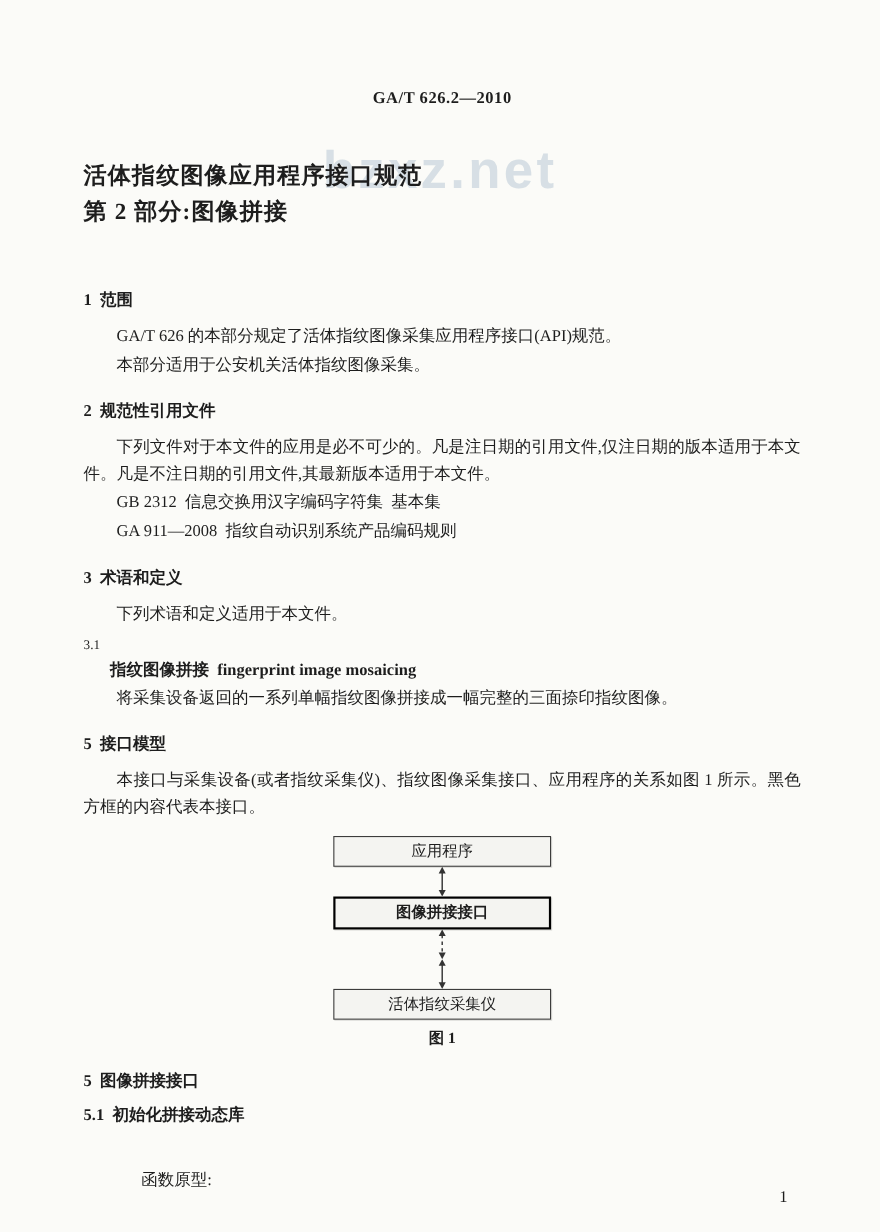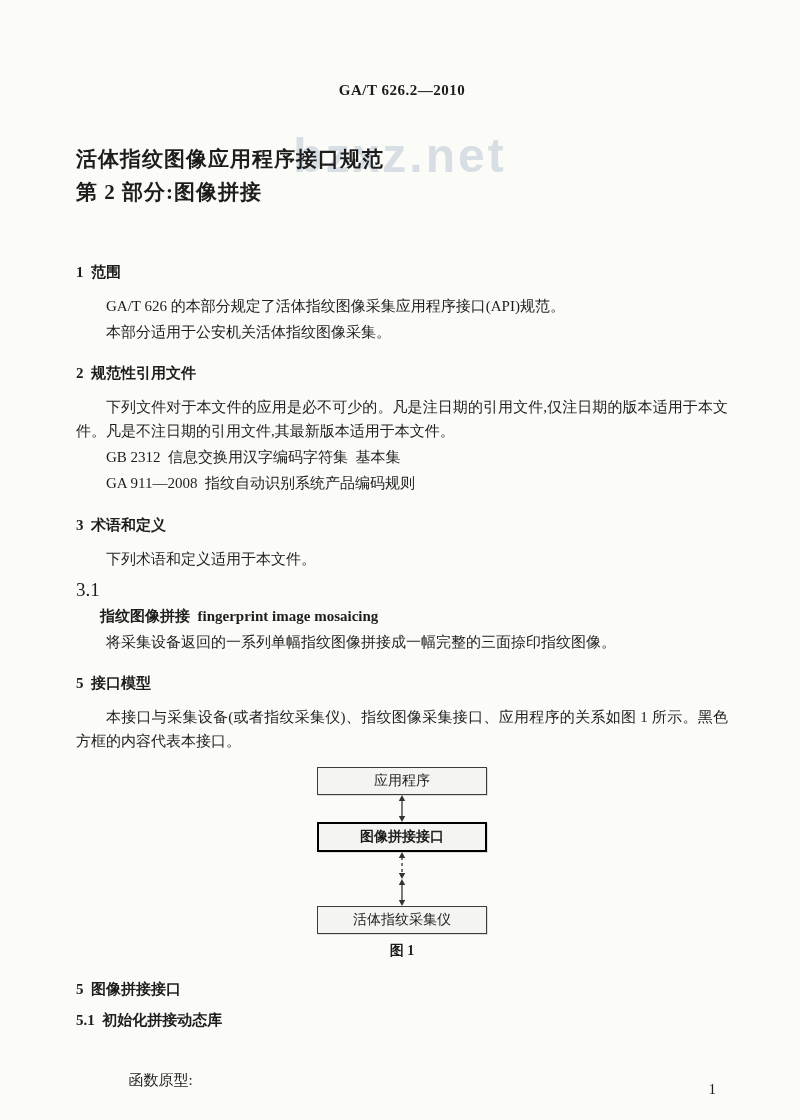--- a/index.html
+++ b/index.html
@@ -54,26 +54,26 @@
     text-indent: 2em;
     text-align: justify;
     margin-bottom: 2px;
   }
   .ref-line {
     font-size: 15px;
     line-height: 1.7;
     margin-left: 2em;
     white-space: pre-wrap;
   }
-  .sub-number { font-size: 19px; margin: 8px 0 6px 0; }
+  .sub-number { font-size: 12px; margin: 8px 0 6px 0; }
   .term-line { font-size: 15px; font-weight: bold; margin-bottom: 4px; white-space: pre-wrap; margin-left: 24px; }
 
   .diagram { margin: 14px auto 0 auto; display: flex; flex-direction: column; align-items: center; }
   .dg-box {
-    width: 170px;
+    width: 198px;
     padding: 4px 0;
     text-align: center;
     font-size: 14px;
     border: 1px solid #3c3c3c;
     background: #f4f4f1;
     box-shadow: 1px 1px 0 rgba(0,0,0,0.12);
   }
   .dg-box.bold { border: 2.5px solid #000; font-weight: bold; }
   .connector { display: block; height: 27px; }
   .fig-caption { text-align: left; font-size: 14px; font-weight: bold; margin-top: 8px; }

